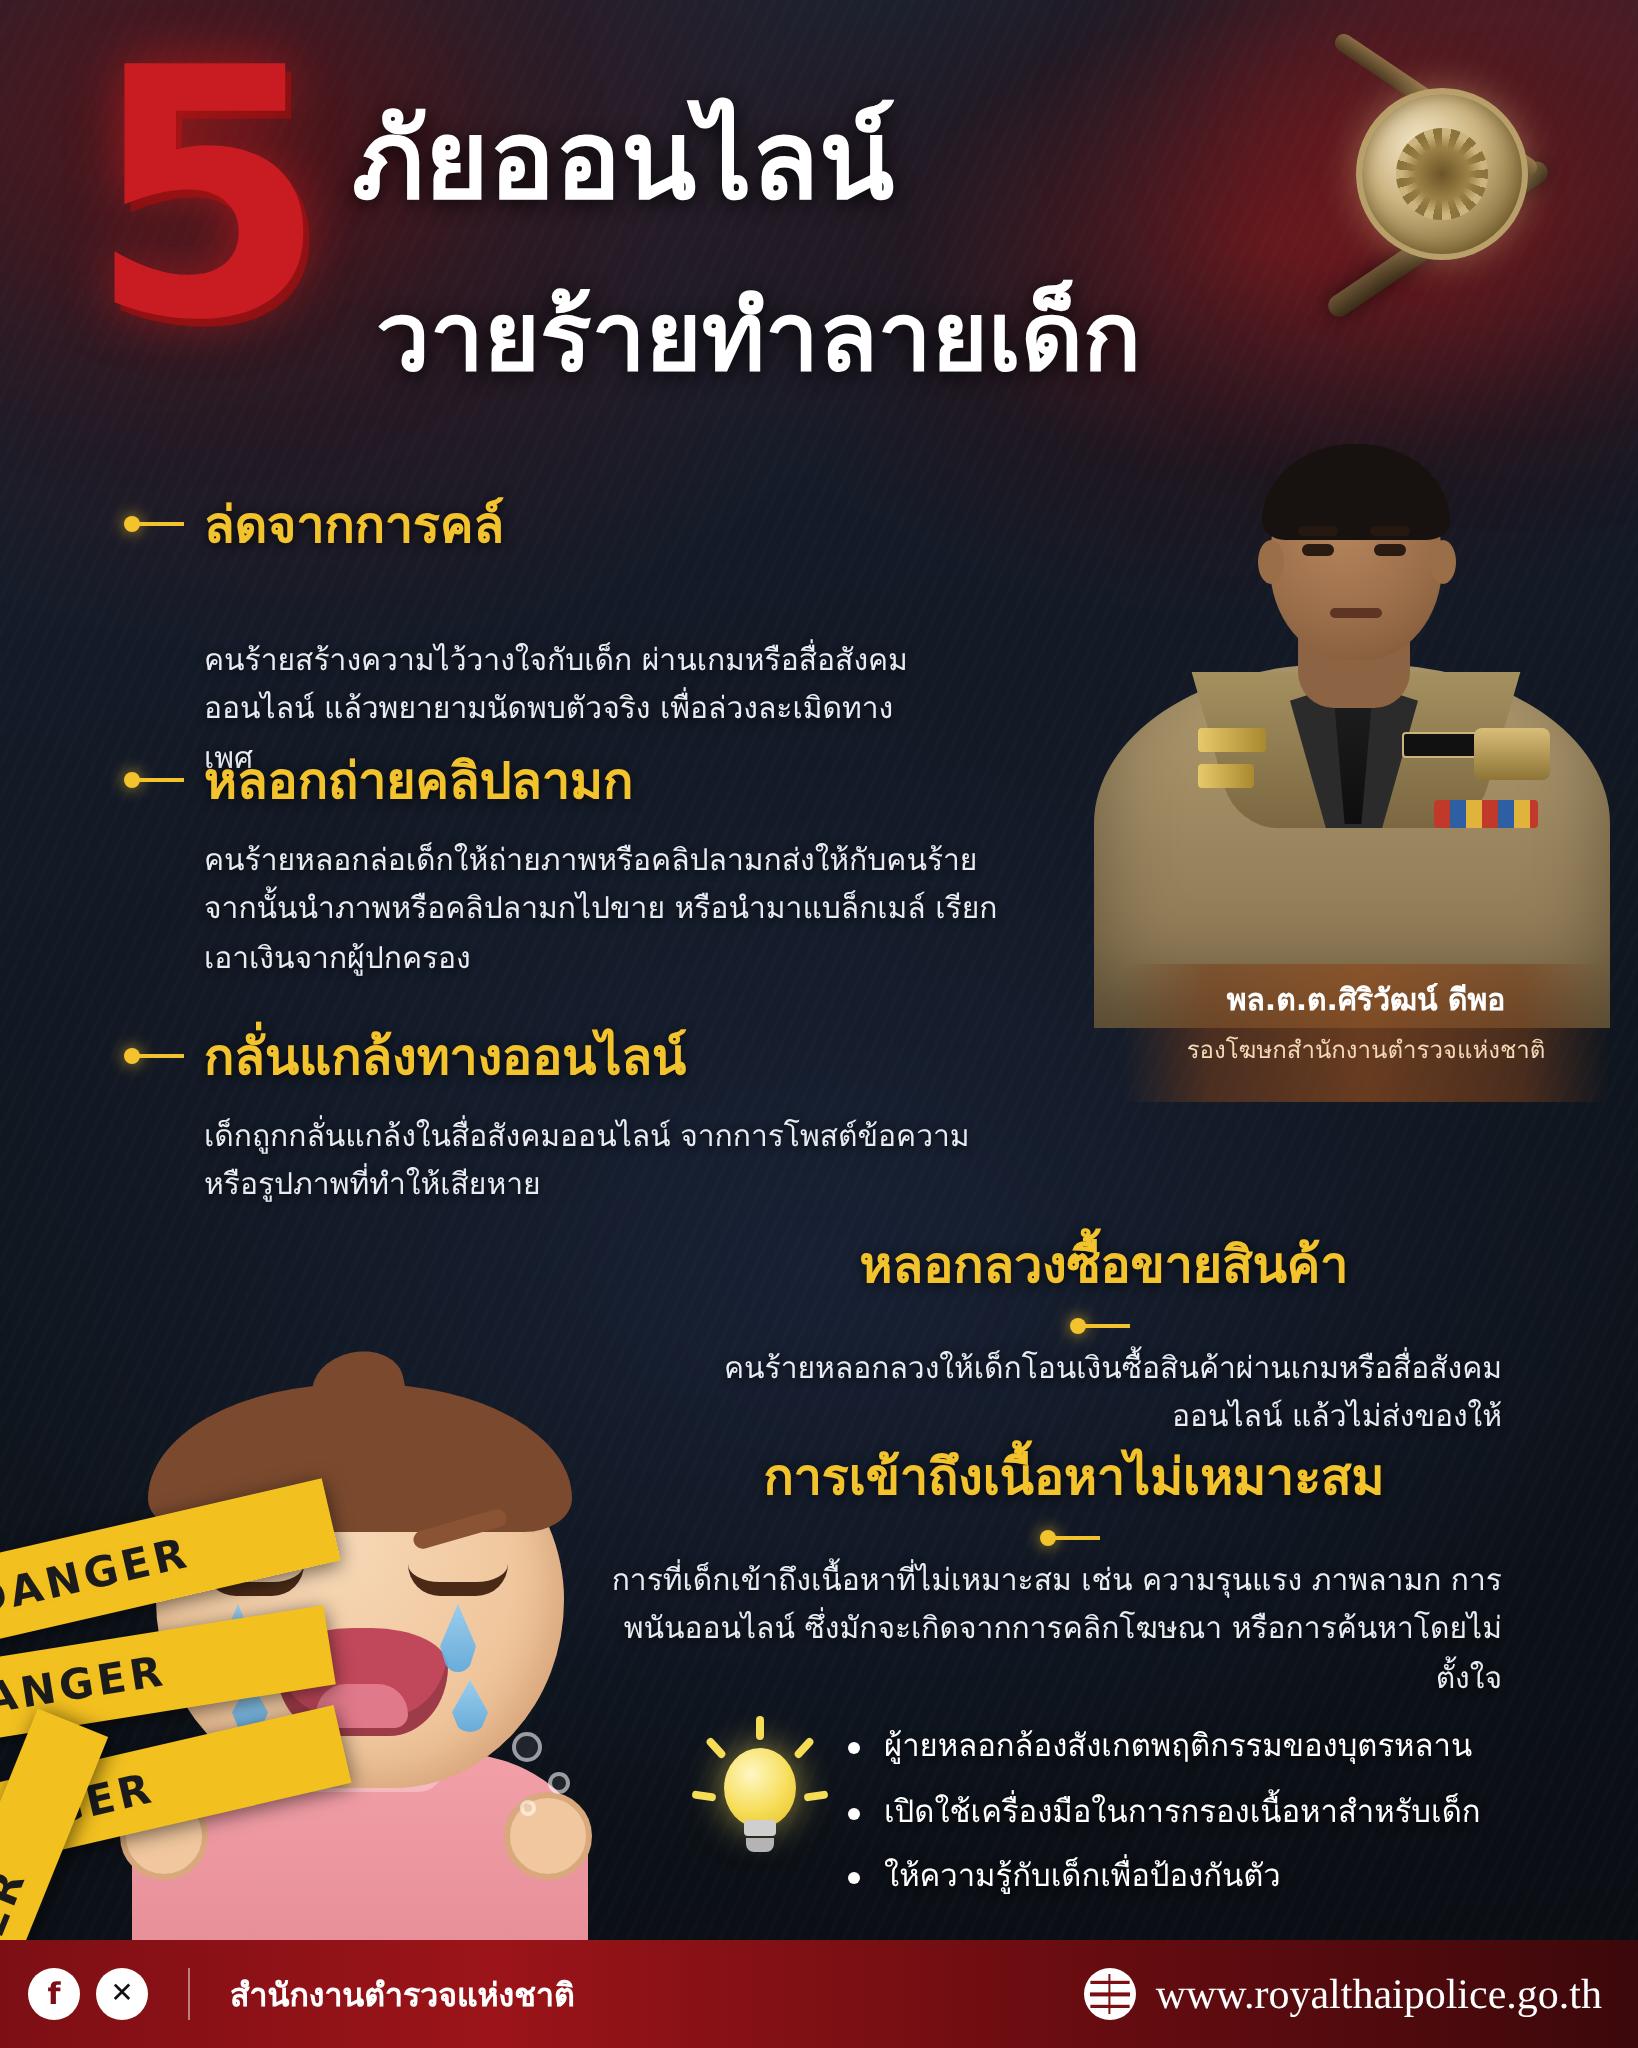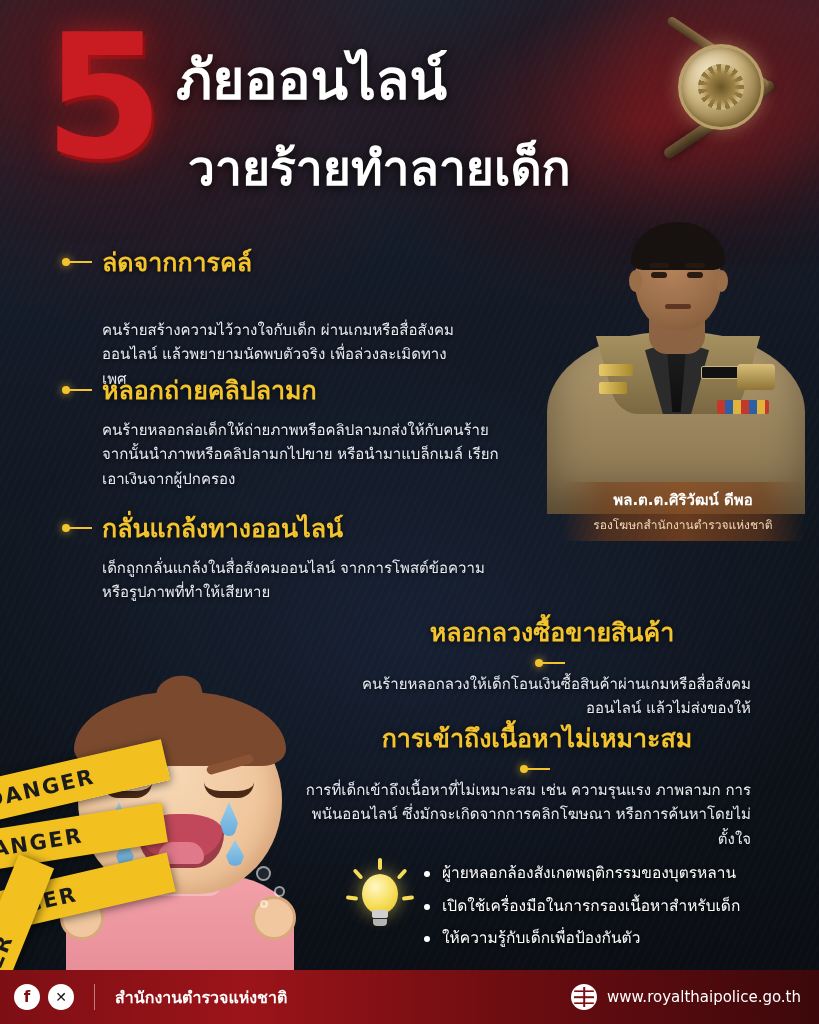--- a/index.html
+++ b/index.html
@@ -226,21 +226,21 @@
   }
 
   .officer-caption {
     position: absolute;
     right: 14px; top: 482px;
     width: 244px;
     text-align: center;
     z-index: 6;
     background: linear-gradient(90deg, rgba(120,60,25,0) 0%, rgba(120,62,26,0.55) 18%, rgba(140,74,30,0.7) 50%, rgba(120,62,26,0.55) 82%, rgba(120,60,25,0) 100%);
     border-radius: 6px;
-    padding: 6px 4px 7px;
+    padding: 6px 4px 17px;
   }
   .officer-caption .nm { color: #ffffff; font-size: 15px; font-weight: bold; }
   .officer-caption .rk { color: #f3d9b6; font-size: 12px; margin-top: 3px; }
 
   
   .item { position: absolute; z-index: 6; }
   .item .head-row { display: flex; align-items: center; gap: 10px; }
   .item .bullet-line {
     width: 26px; height: 2px; background: #f2c32c;
     position: relative;
@@ -493,21 +493,21 @@
     content: "";
     position: absolute; left: 50%; top: 3px; width: 1.6px; height: 20px;
     background: #7d0f14; transform: translateX(-50%);
   }
   .globe::after {
     content: "";
     position: absolute; left: 3px; top: 50%; width: 20px; height: 1.6px;
     background: #7d0f14; transform: translateY(-50%);
     box-shadow: 0 -6px 0 -0.2px #7d0f14, 0 6px 0 -0.2px #7d0f14;
   }
-  .footer .url { color: #fff; font-size: 15px; }
+  .footer .url { color: #fff; font-size: 21px; font-family: Liberation Serif, serif; }
 </style>
 </head>
 <body>
 
 <div id="poster">
 
   <div class="glow-red" style="left:600px;top:-60px;width:320px;height:240px;background:rgba(170,25,25,0.35);"></div>
   <div class="glow-red" style="left:-60px;top:-40px;width:280px;height:200px;background:rgba(130,18,18,0.3);"></div>
 
   <div class="header">

